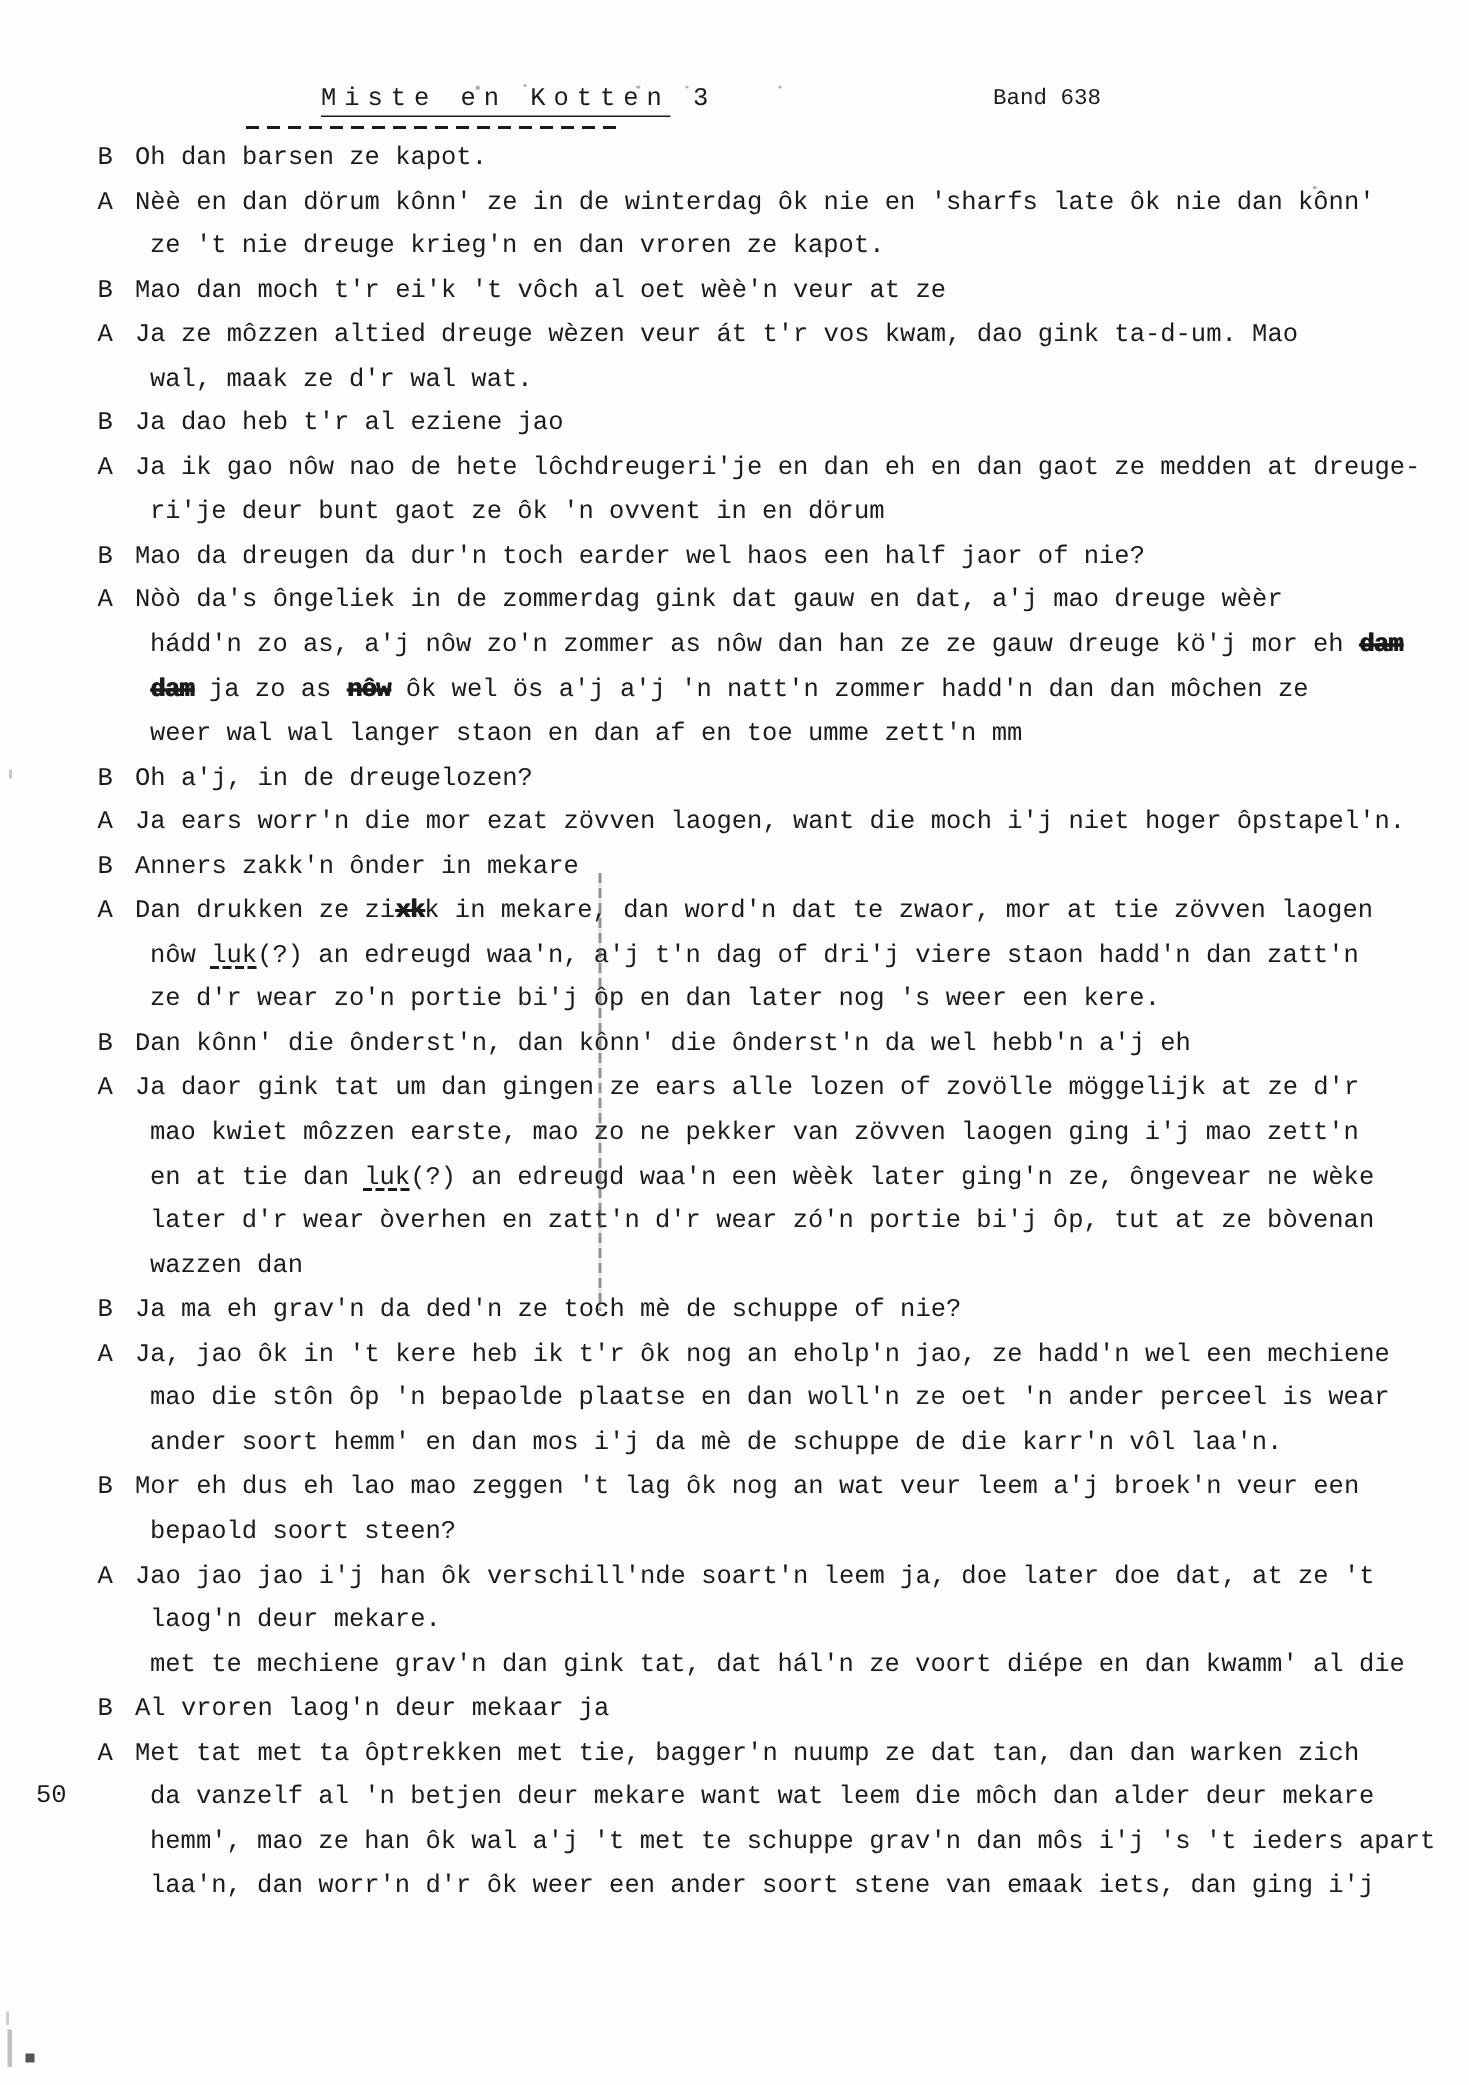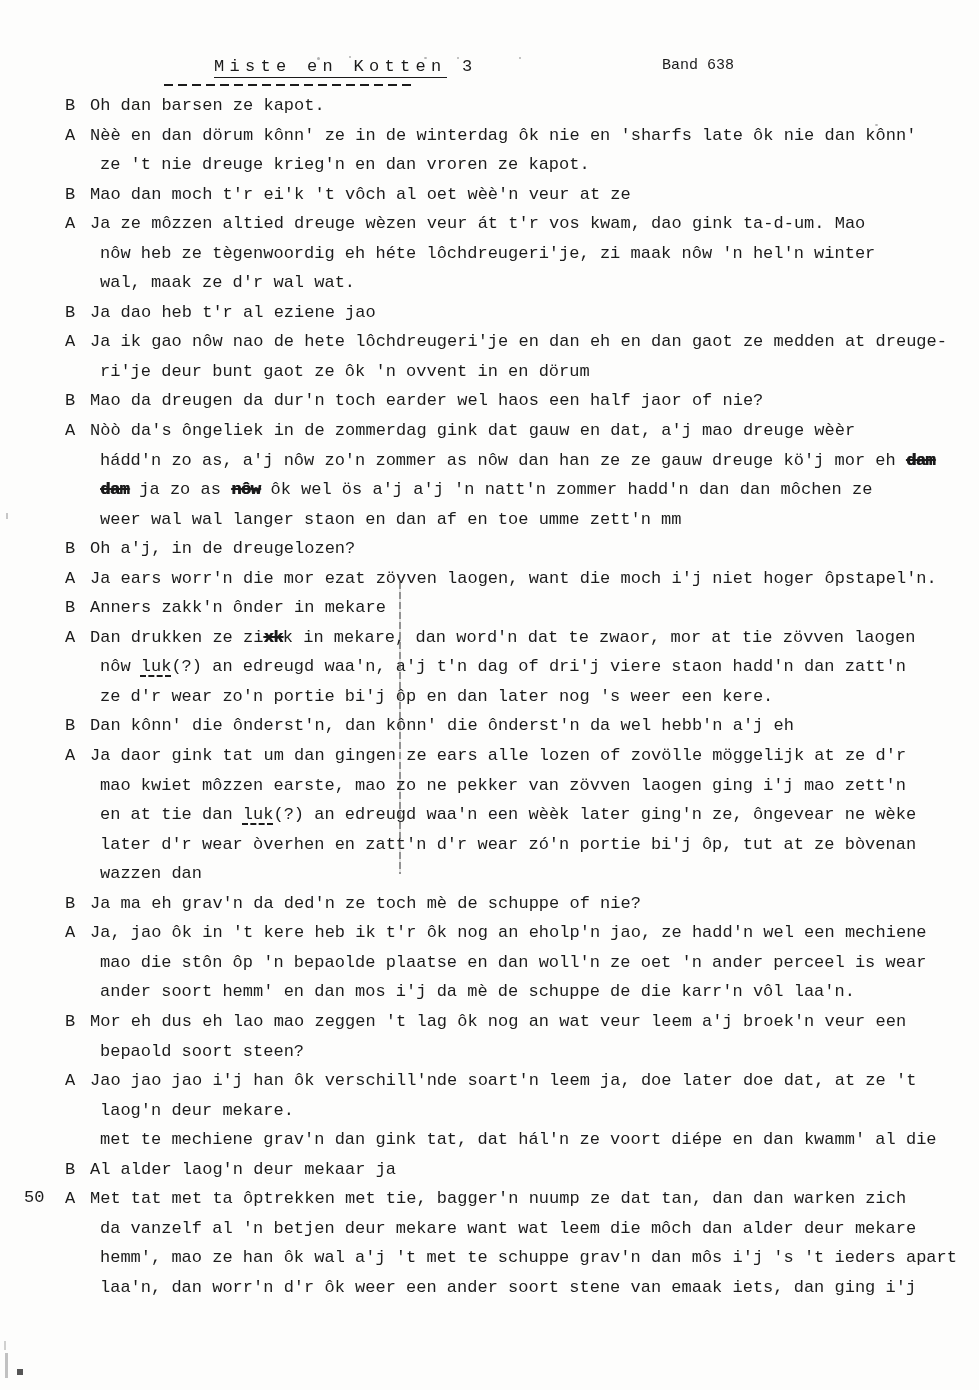--- a/index.html
+++ b/index.html
@@ -63,21 +63,20 @@
   <div class="title-dashes"></div>
 
   <div class="band">Band 638</div>
 
   <div class="transcript">
       <div class="line"><span class="speaker">B</span><span class="seg plain">Oh dan barsen ze kapot.</span></div>
       <div class="line"><span class="speaker">A</span><span class="seg plain">Nèè en dan dörum kônn' ze in de winterdag ôk nie en 'sharfs late ôk nie dan kônn'</span></div>
       <div class="line cont"><span class="speaker"></span><span class="seg plain">ze 't nie dreuge krieg'n en dan vroren ze kapot.</span></div>
       <div class="line"><span class="speaker">B</span><span class="seg plain">Mao dan moch t'r ei'k 't vôch al oet wèè'n veur at ze</span></div>
       <div class="line"><span class="speaker">A</span><span class="seg plain">Ja ze môzzen altied dreuge wèzen veur át t'r vos kwam, dao gink ta-d-um. Mao</span></div>
-      <div class="line cont"><span class="speaker"></span><span class="seg plain">nôw heb ze tègenwoordig eh héte lôchdreugeri'je, zi maak nôw 'n hel'n winter</span></div>
       <div class="line cont"><span class="speaker"></span><span class="seg plain">wal, maak ze d'r wal wat.</span></div>
       <div class="line"><span class="speaker">B</span><span class="seg plain">Ja dao heb t'r al eziene jao</span></div>
       <div class="line"><span class="speaker">A</span><span class="seg plain">Ja ik gao nôw nao de hete lôchdreugeri'je en dan eh en dan gaot ze medden at dreuge-</span></div>
       <div class="line cont"><span class="speaker"></span><span class="seg plain">ri'je deur bunt gaot ze ôk 'n ovvent in en dörum</span></div>
       <div class="line"><span class="speaker">B</span><span class="seg plain">Mao da dreugen da dur'n toch earder wel haos een half jaor of nie?</span></div>
       <div class="line"><span class="speaker">A</span><span class="seg plain">Nòò da's ôngeliek in de zommerdag gink dat gauw en dat, a'j mao dreuge wèèr</span></div>
       <div class="line cont"><span class="speaker"></span><span class="seg plain">hádd'n zo as, a'j nôw zo'n zommer as nôw dan han ze ze gauw dreuge kö'j mor eh </span><span class="seg struck">dam</span></div>
       <div class="line cont"><span class="speaker"></span><span class="seg struck">dam</span><span class="seg plain"> ja zo as </span><span class="seg struck">nôw</span><span class="seg plain"> ôk wel ös a'j a'j 'n natt'n zommer hadd'n dan dan môchen ze</span></div>
       <div class="line cont"><span class="speaker"></span><span class="seg plain">weer wal wal langer staon en dan af en toe umme zett'n mm</span></div>
       <div class="line"><span class="speaker">B</span><span class="seg plain">Oh a'j, in de dreugelozen?</span></div>
@@ -94,21 +93,21 @@
       <div class="line cont"><span class="speaker"></span><span class="seg plain">wazzen dan</span></div>
       <div class="line"><span class="speaker">B</span><span class="seg plain">Ja ma eh grav'n da ded'n ze toch mè de schuppe of nie?</span></div>
       <div class="line"><span class="speaker">A</span><span class="seg plain">Ja, jao ôk in 't kere heb ik t'r ôk nog an eholp'n jao, ze hadd'n wel een mechiene</span></div>
       <div class="line cont"><span class="speaker"></span><span class="seg plain">mao die stôn ôp 'n bepaolde plaatse en dan woll'n ze oet 'n ander perceel is wear</span></div>
       <div class="line cont"><span class="speaker"></span><span class="seg plain">ander soort hemm' en dan mos i'j da mè de schuppe de die karr'n vôl laa'n.</span></div>
       <div class="line"><span class="speaker">B</span><span class="seg plain">Mor eh dus eh lao mao zeggen 't lag ôk nog an wat veur leem a'j broek'n veur een</span></div>
       <div class="line cont"><span class="speaker"></span><span class="seg plain">bepaold soort steen?</span></div>
       <div class="line"><span class="speaker">A</span><span class="seg plain">Jao jao jao i'j han ôk verschill'nde soart'n leem ja, doe later doe dat, at ze 't</span></div>
       <div class="line cont"><span class="speaker"></span><span class="seg plain">laog'n deur mekare.</span></div>
       <div class="line cont"><span class="speaker"></span><span class="seg plain">met te mechiene grav'n dan gink tat, dat hál'n ze voort diépe en dan kwamm' al die</span></div>
-      <div class="line"><span class="speaker">B</span><span class="seg plain">Al alder laog'n deur mekaar ja</span></div>
+      <div class="line"><span class="speaker">B</span><span class="seg plain">Al vroren laog'n deur mekaar ja</span></div>
       <div class="line"><span class="speaker">A</span><span class="seg plain">Met tat met ta ôptrekken met tie, bagger'n nuump ze dat tan, dan dan warken zich</span></div>
       <div class="line cont"><span class="speaker"></span><span class="seg plain">da vanzelf al 'n betjen deur mekare want wat leem die môch dan alder deur mekare</span></div>
       <div class="line cont"><span class="speaker"></span><span class="seg plain">hemm', mao ze han ôk wal a'j 't met te schuppe grav'n dan môs i'j 's 't ieders apart</span></div>
       <div class="line cont"><span class="speaker"></span><span class="seg plain">laa'n, dan worr'n d'r ôk weer een ander soort stene van emaak iets, dan ging i'j</span></div>
     </div>
 
   <div class="margin-number">50</div>
 
   <div class="pencil-line"></div>
 

